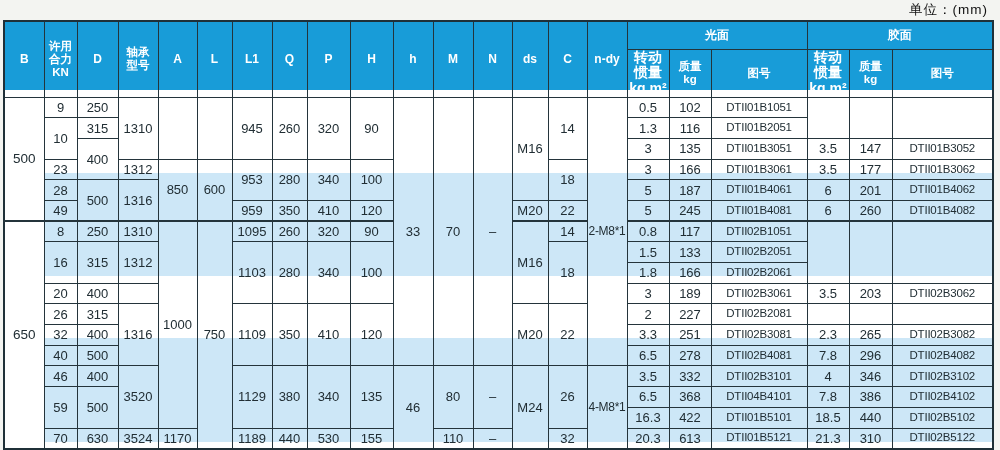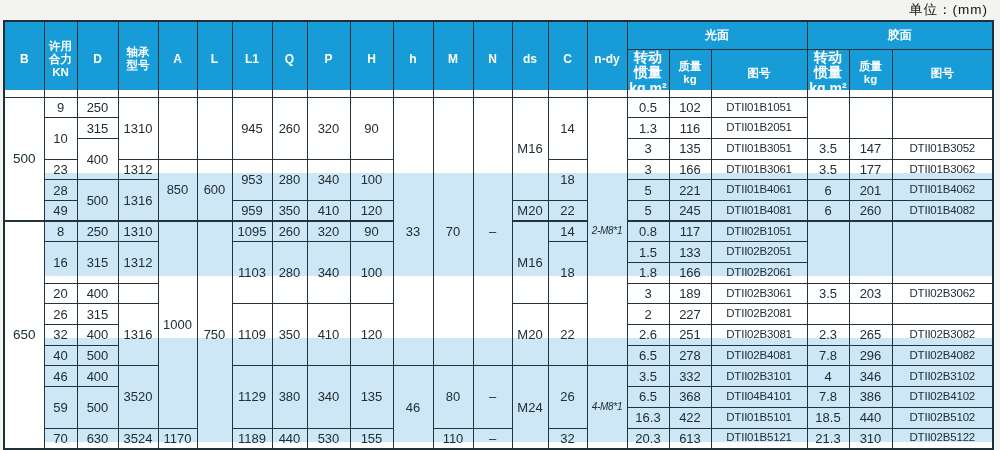--- a/index.html
+++ b/index.html
@@ -47,21 +47,21 @@
     line-height: 1.12;
   }
   thead tr.tier1 { height: 28px; }
   thead tr.tier2 { height: 41px; }
   thead th.small { font-size: 11.5px; }
   thead th.tiny  { font-size: 14px; }
   tbody tr { height: 20.7px; }
   tbody td { font-size: 13px; line-height: 1; }
   tbody td.col-b { background: #ffffff; font-size: 13.5px; }
   tbody td.col-gf, tbody td.col-jf { font-size: 11.5px; letter-spacing: -0.2px; }
-  tbody td.col-ndy { font-size: 10px; letter-spacing: -0.3px; font-style: italic; }
+  tbody td.col-ndy { font-size: 12px; letter-spacing: -0.3px; }
   tbody tr.sep td { border-top-width: 2px; }
 </style>
 </head>
 <body>
 
 <div class="page">
   <div class="unit-label">单位：(mm)</div>
   <table class="spec">
     <colgroup>
         <col style="width: 40px;">
@@ -182,21 +182,21 @@
           <td class="col-gf">DTII01B3061</td>
           <td class="col-ji">3.5</td>
           <td class="col-jm">177</td>
           <td class="col-jf">DTII01B3062</td>
         </tr>
         <tr>
           <td class="col-kn">28</td>
           <td rowspan="2" class="col-d">500</td>
           <td rowspan="2" class="col-brg">1316</td>
           <td class="col-gi">5</td>
-          <td class="col-gm">221</td>
+          <td class="col-gm">187</td>
           <td class="col-gf">DTII01B4061</td>
           <td class="col-ji">6</td>
           <td class="col-jm">201</td>
           <td class="col-jf">DTII01B4062</td>
         </tr>
         <tr>
           <td class="col-kn">49</td>
           <td class="col-l1">959</td>
           <td class="col-q">350</td>
           <td class="col-p">410</td>
@@ -272,21 +272,21 @@
           <td class="col-gi">2</td>
           <td class="col-gm">227</td>
           <td class="col-gf">DTII02B2081</td>
           <td class="col-ji"></td>
           <td class="col-jm"></td>
           <td class="col-jf"></td>
         </tr>
         <tr>
           <td class="col-kn">32</td>
           <td class="col-d">400</td>
-          <td class="col-gi">2.6</td>
+          <td class="col-gi">3.3</td>
           <td class="col-gm">251</td>
           <td class="col-gf">DTII02B3081</td>
           <td class="col-ji">2.3</td>
           <td class="col-jm">265</td>
           <td class="col-jf">DTII02B3082</td>
         </tr>
         <tr>
           <td class="col-kn">40</td>
           <td class="col-d">500</td>
           <td class="col-gi">6.5</td>

